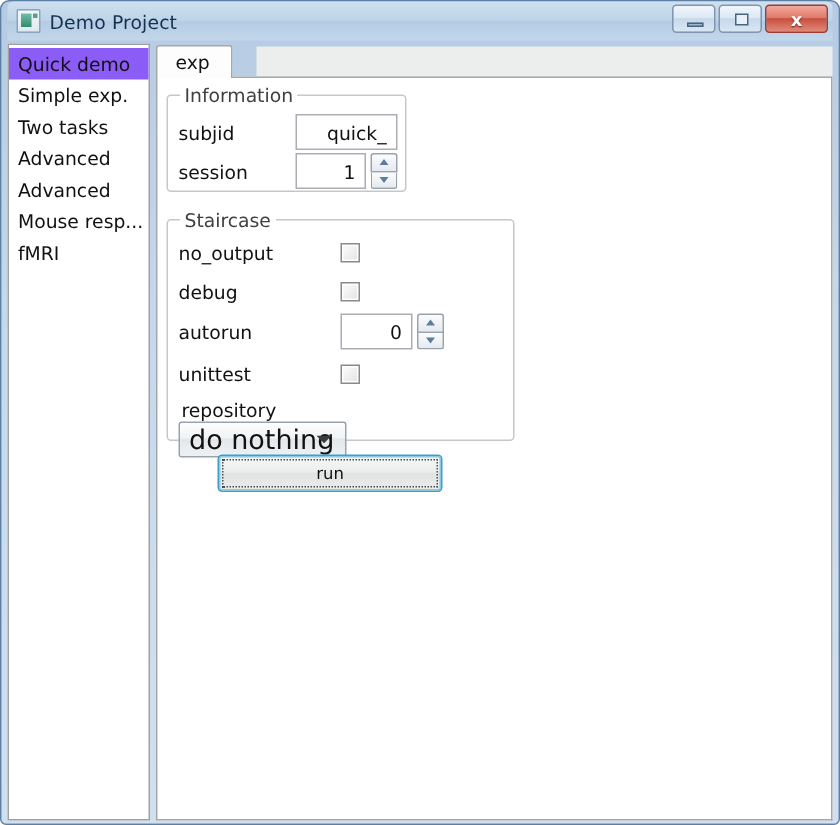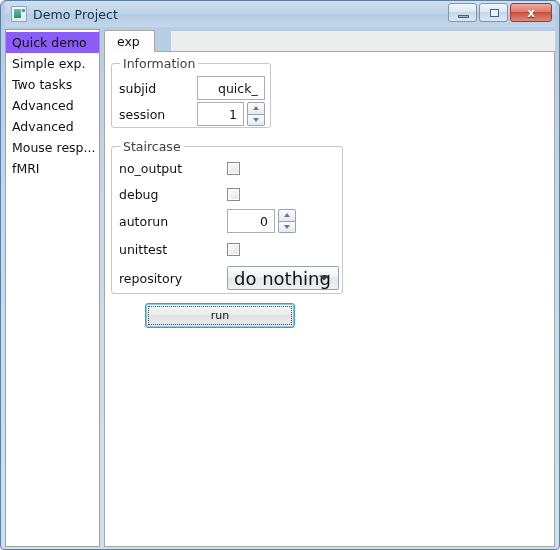--- a/index.html
+++ b/index.html
@@ -384,21 +384,21 @@
               <div class="arw up"></div>
               <div class="arw down"></div>
             </div>
           </div>
 
           <div class="row" style="left:7px; top:95px;">
             <div class="field-label" style="width:108px;">unittest</div>
             <div class="checkbox"></div>
           </div>
 
-          <div class="row" style="left:7px; top:119px;">
+          <div class="row" style="left:7px; top:119px;flex-direction:column;">
             <div class="field-label" style="width:108px;">repository</div>
             <div class="combobox" style="width:112px;">
               <span>do nothing</span>
               <span class="combo-arrow"></span>
             </div>
           </div>
         </div>
 
         <div class="runbtn" style="left:6px; top:252px; width:150px; height:25px;">
           <span class="inner"></span>

